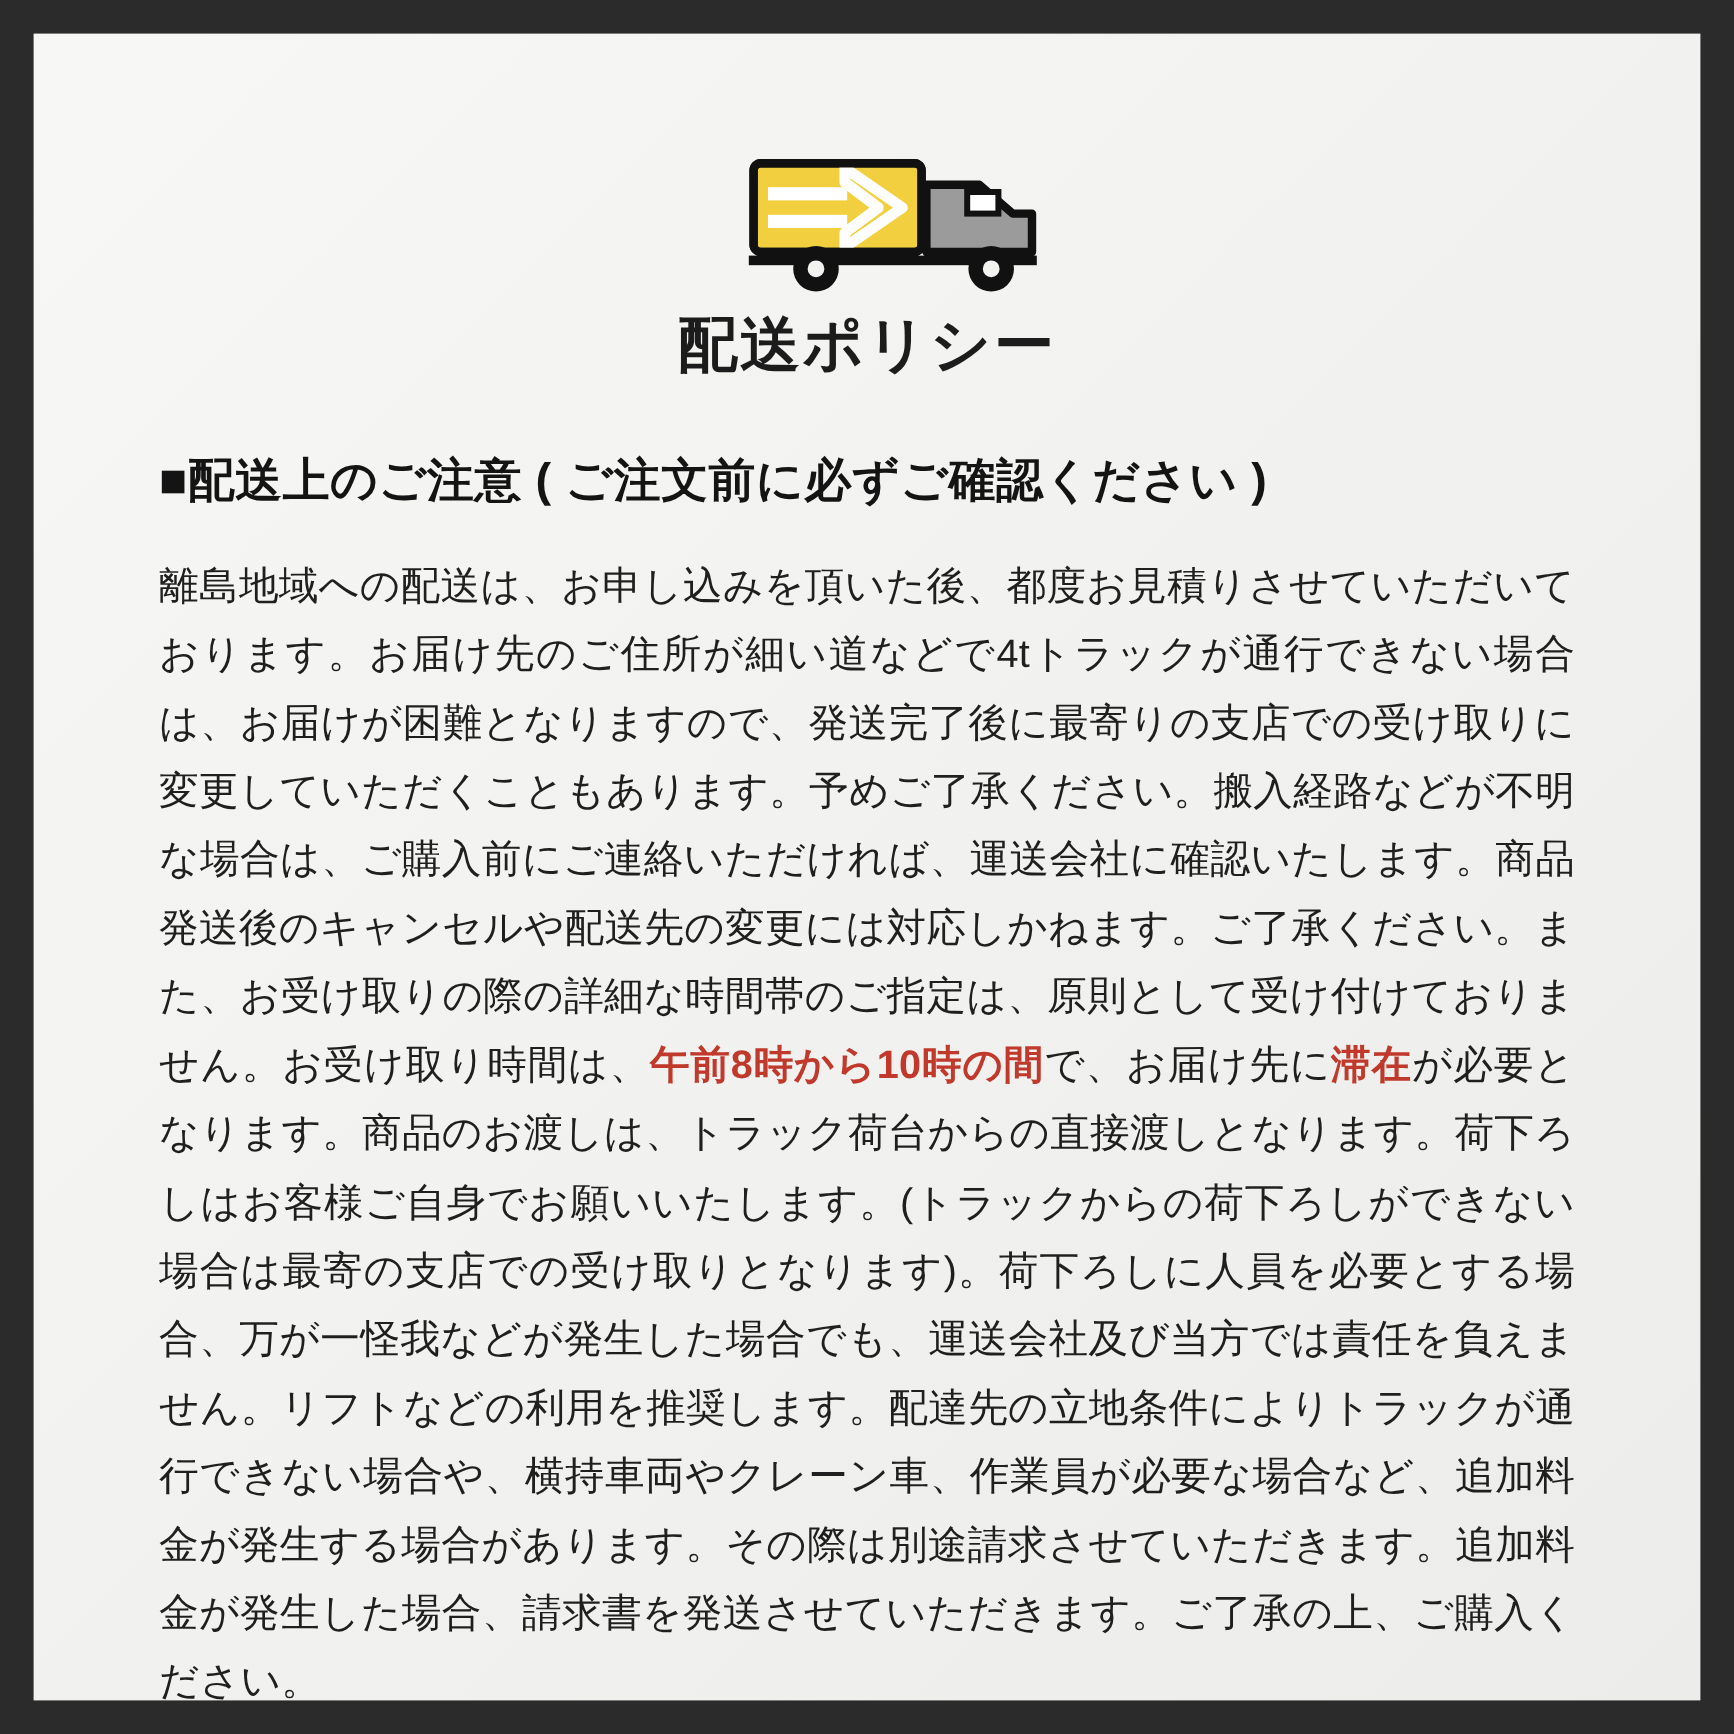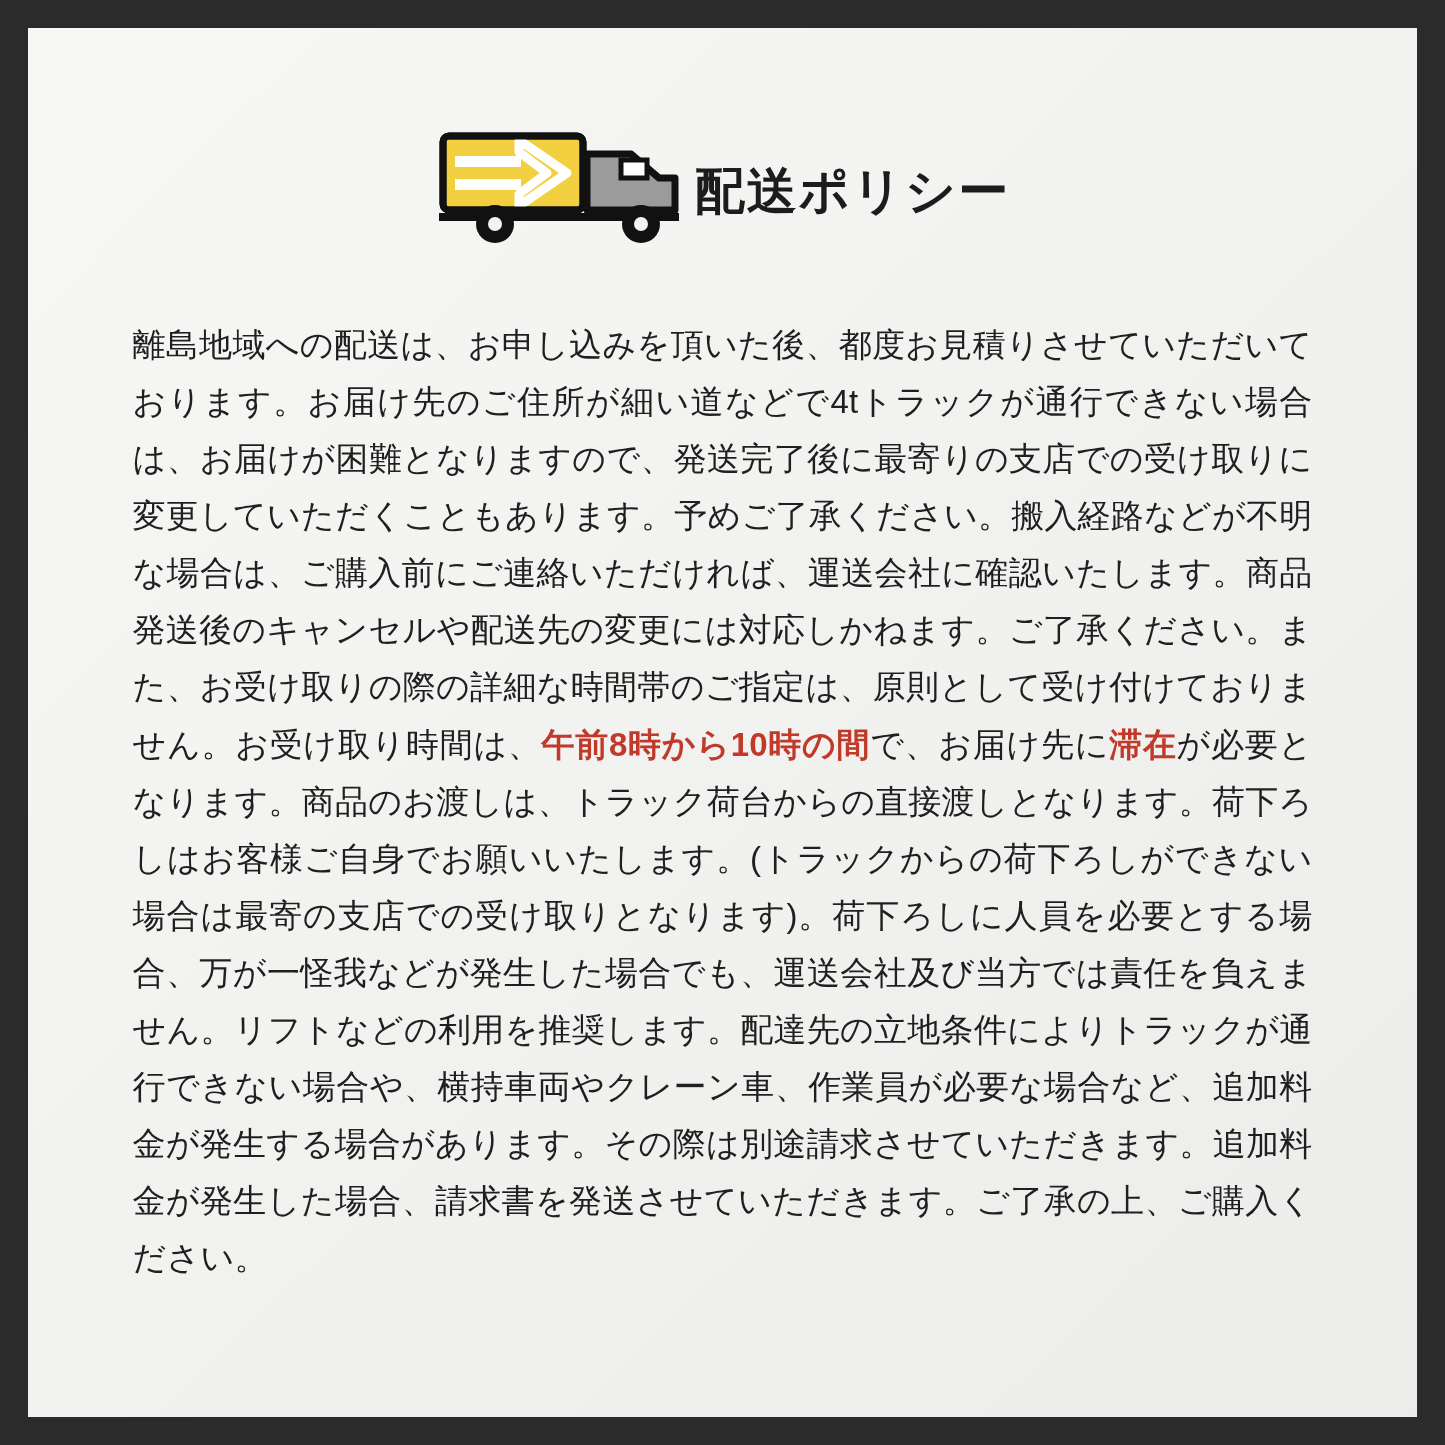--- a/index.html
+++ b/index.html
@@ -23,22 +23,22 @@
     box-sizing: border-box;
     display: flex;
     flex-direction: column;
     align-items: center;
   }
 
   
   .header {
     margin-top: 92px;
     display: flex;
-    flex-direction: row;
-    align-items: center;
+    flex-direction: column;
+    align-items: flex-end;
   }
   .truck-icon {
     width: 260px;
     height: 130px;
     display: block;
   }
   .header-title {
     margin-top: 12px;
     font-size: 50px;
     font-weight: 700;
@@ -101,16 +101,17 @@
 
       <circle cx="60" cy="104" r="19" fill="#111111"></circle>
       <circle cx="60" cy="104" r="7" fill="#f2f2f0"></circle>
       <circle cx="206" cy="104" r="19" fill="#111111"></circle>
       <circle cx="206" cy="104" r="7" fill="#f2f2f0"></circle>
     </svg>
     <div class="header-title">配送ポリシー</div>
   </div>
 
   <div class="content">
+    <h2 class="section-heading">■配送上のご注意 ( ご注文前に必ずご確認ください )</h2>
     <p class="body-text"><span>離島地域への配送は、お申し込みを頂いた後、都度お見積りさせていただいております。お届け先のご住所が細い道などで4tトラックが通行できない場合は、お届けが困難となりますので、発送完了後に最寄りの支店での受け取りに変更していただくこともあります。予めご了承ください。搬入経路などが不明な場合は、ご購入前にご連絡いただければ、運送会社に確認いたします。商品発送後のキャンセルや配送先の変更には対応しかねます。ご了承ください。また、お受け取りの際の詳細な時間帯のご指定は、原則として受け付けておりません。お受け取り時間は、</span><span class="hl" style="color: rgb(192, 57, 43);">午前8時から10時の間</span><span>で、お届け先に</span><span class="hl" style="color: rgb(192, 57, 43);">滞在</span><span>が必要となります。商品のお渡しは、トラック荷台からの直接渡しとなります。荷下ろしはお客様ご自身でお願いいたします。(トラックからの荷下ろしができない場合は最寄の支店での受け取りとなります)。荷下ろしに人員を必要とする場合、万が一怪我などが発生した場合でも、運送会社及び当方では責任を負えません。リフトなどの利用を推奨します。配達先の立地条件によりトラックが通行できない場合や、横持車両やクレーン車、作業員が必要な場合など、追加料金が発生する場合があります。その際は別途請求させていただきます。追加料金が発生した場合、請求書を発送させていただきます。ご了承の上、ご購入ください。</span></p>
   </div>
 
 </div>
 
 </body></html>

